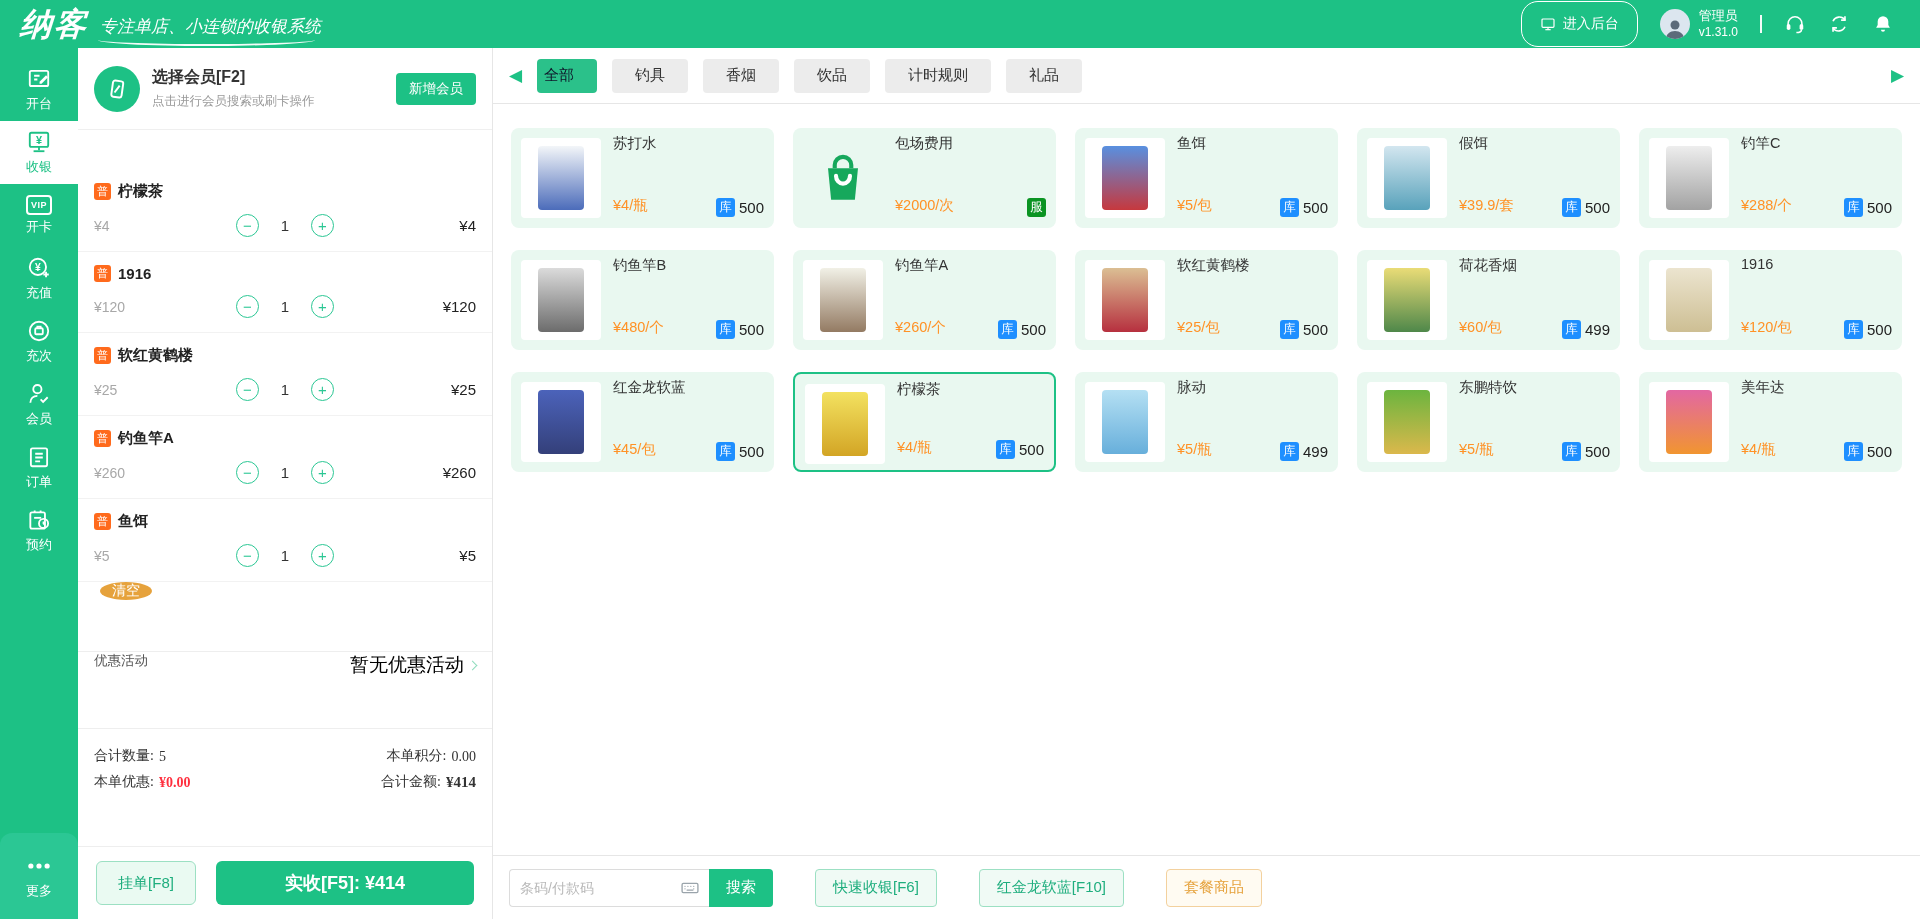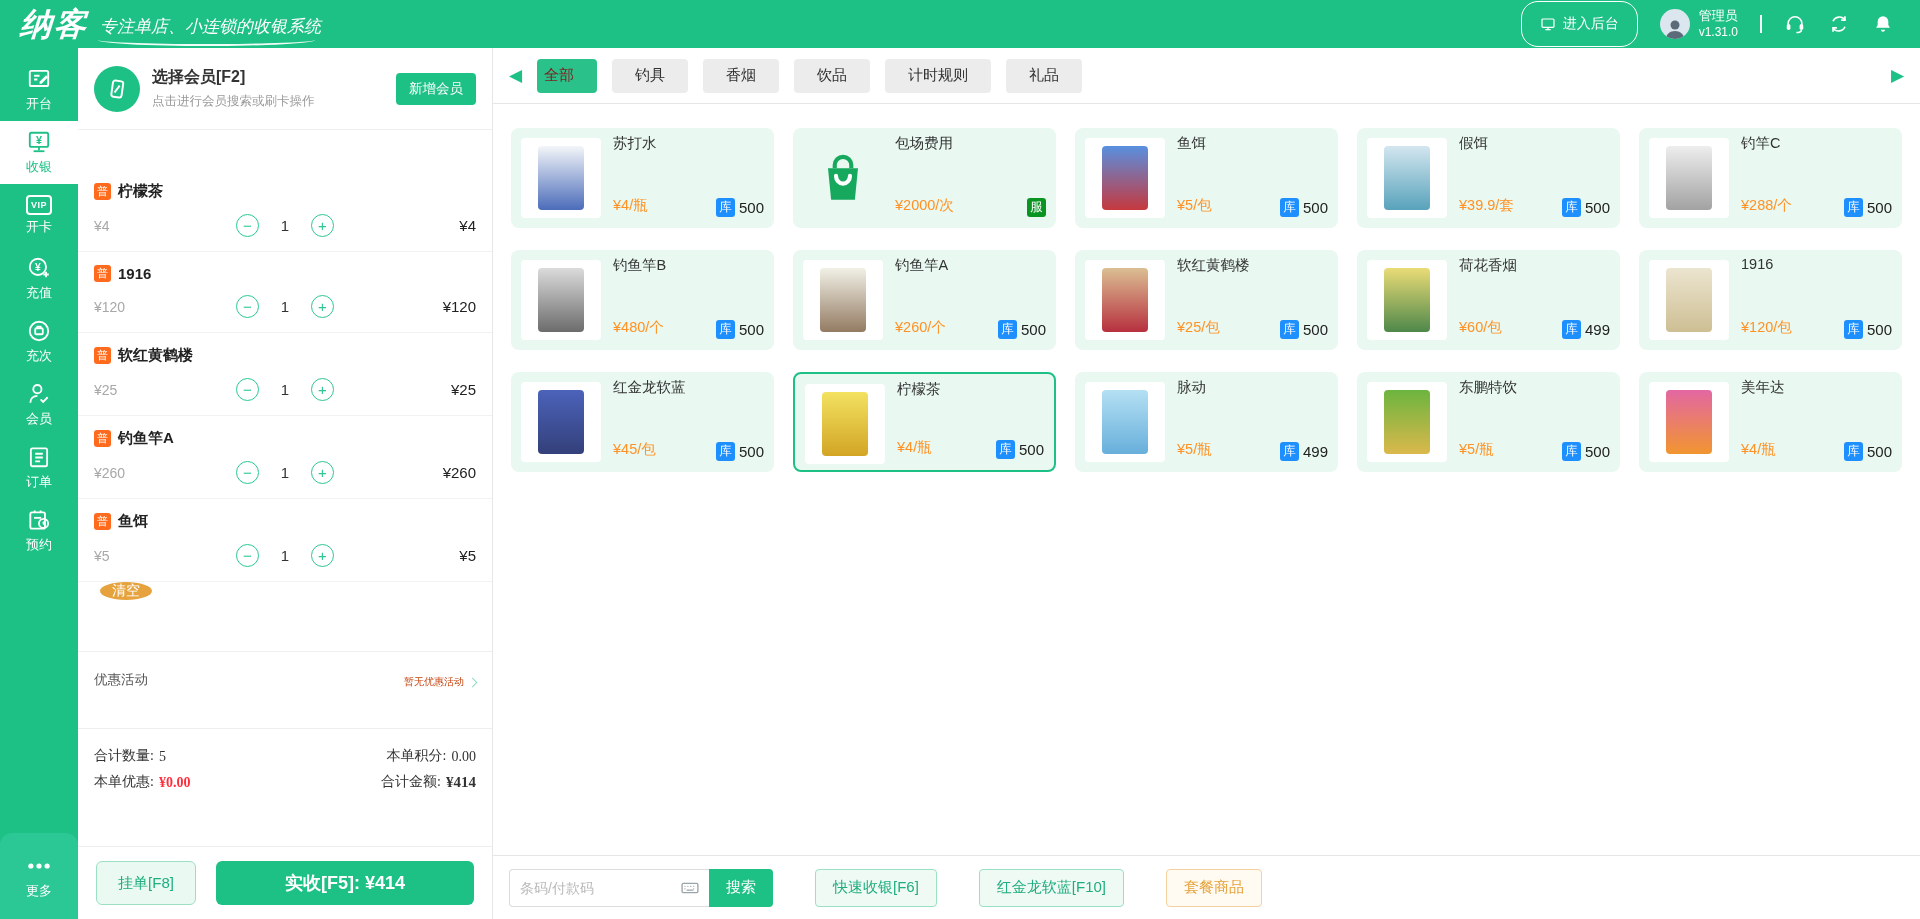--- a/index.html
+++ b/index.html
@@ -49,42 +49,42 @@
   .cart-name-line { display:flex; align-items:center; gap:7px; }
   .type-badge { width:17px; height:17px; background:#ff6a1c; color:#fff; font-size:11px; border-radius:3px; display:flex; align-items:center; justify-content:center; flex-shrink:0; }
   .cart-name { font-size:15px; font-weight:bold; color:#222; }
   .cart-ctrl-line { display:flex; align-items:center; margin-top:13px; }
   .cart-price { color:#a8a8a8; font-size:14px; flex:1; }
   .step-btn { width:23px; height:23px; border-radius:50%; border:1.5px solid #2bc794; color:#2bc794; background:#fff; font-size:15px; line-height:1; display:flex; align-items:center; justify-content:center; cursor:pointer; }
   .cart-qty { width:52px; text-align:center; font-size:15px; color:#333; }
   .cart-total { flex:1; text-align:right; font-size:15px; color:#222; }
   .clear-btn { margin:auto 0 14px 22px; width:52px; height:52px; border-radius:50%; background:#e6a23c; color:#fff; border:none; font-size:14px; cursor:pointer; }
 
-  .promo-row { border-top:1px solid #eee; height:38px; display:flex; align-items:flex-end; padding:0 16px; }
+  .promo-row { border-top:1px solid #eee; height:38px; display:flex; align-items:flex-start; padding:0 16px; }
   .promo-label { font-size:13.5px; color:#555; }
-  .promo-value { margin-left:auto; font-size:10px; color:#c2410c; display:flex; align-items:center; gap:5px; cursor:pointer; }
+  .promo-value { margin-left:auto; font-size:19px; color:#000000; display:flex; align-items:center; gap:5px; cursor:pointer; }
   .chev { width:7px; height:7px; border-top:1.5px solid #8fdcbd; border-right:1.5px solid #8fdcbd; transform:rotate(45deg); }
 
   .summary { border-top:1px solid #eee; padding:10px 16px 8px; }
   .sum-line { display:flex; justify-content:space-between; margin:8px 0; font-size:14px; color:#333; }
   .sum-cell { display:flex; align-items:flex-end; gap:5px;font-family:Liberation Serif, serif; }
   .red { color:#ff2f3e; font-weight:bold; }
   .bold { font-weight:bold; font-size:15px; }
 
   .checkout { border-top:1px solid #eee; padding:14px 18px; display:flex; gap:20px; }
   .hold-btn { flex:0 0 100px; height:44px; background:#eafaf2; border:1px solid #9ce0c3; color:#1fae7e; border-radius:6px; font-size:15px; cursor:pointer; }
   .pay-btn { flex:1; height:44px; background:#1dc185; border:none; color:#fff; border-radius:6px; font-size:18px; font-weight:bold; cursor:pointer; }
 
   
   .main { flex:1; display:flex; flex-direction:column; min-width:0; background:#fff; }
   .tabbar { height:56px; flex-shrink:0; display:flex; align-items:center; gap:15px; padding:0 16px; border-bottom:1px solid #e6e6e6; }
   .arrow { color:#1dc185; font-size:17px; cursor:pointer; line-height:1; }
   .arrow.right { margin-left:auto; }
   .tab { height:34px; padding:0 23px; border-radius:4px; background:#ececec; color:#333; font-size:15px; display:flex; align-items:center; cursor:pointer; }
-  .tab.active { background:#2bc18a; color:#7f1d1d;padding-left:7px; }
+  .tab.active { background:#2bc18a; color:#0f172a;padding-left:7px; }
 
   .grid { flex:1; padding:24px 18px; display:grid; grid-template-columns:repeat(5,1fr); grid-auto-rows:100px; column-gap:19px; row-gap:22px; align-content:start; overflow:hidden; }
   .card { position:relative; background:#e9f8f0; border-radius:8px; cursor:pointer; }
   .card.selected { border:2px solid #1dc185; }
   .p-img { position:absolute; left:10px; top:10px; width:80px; height:80px; background:#fff; border-radius:4px; display:flex; align-items:center; justify-content:center; }
   .p-img.service { background:transparent; }
   .blob { width:46px; height:64px; border-radius:4px; opacity:.92; }
   .p-name { position:absolute; left:102px; top:6px; right:10px; font-size:14.5px; color:#333; white-space:nowrap; overflow:hidden; }
   .p-price { position:absolute; left:102px; bottom:13px; font-size:14.5px; color:#ff9226; }
   .p-stock { position:absolute; right:10px; bottom:11px; display:flex; align-items:center; gap:4px; }

